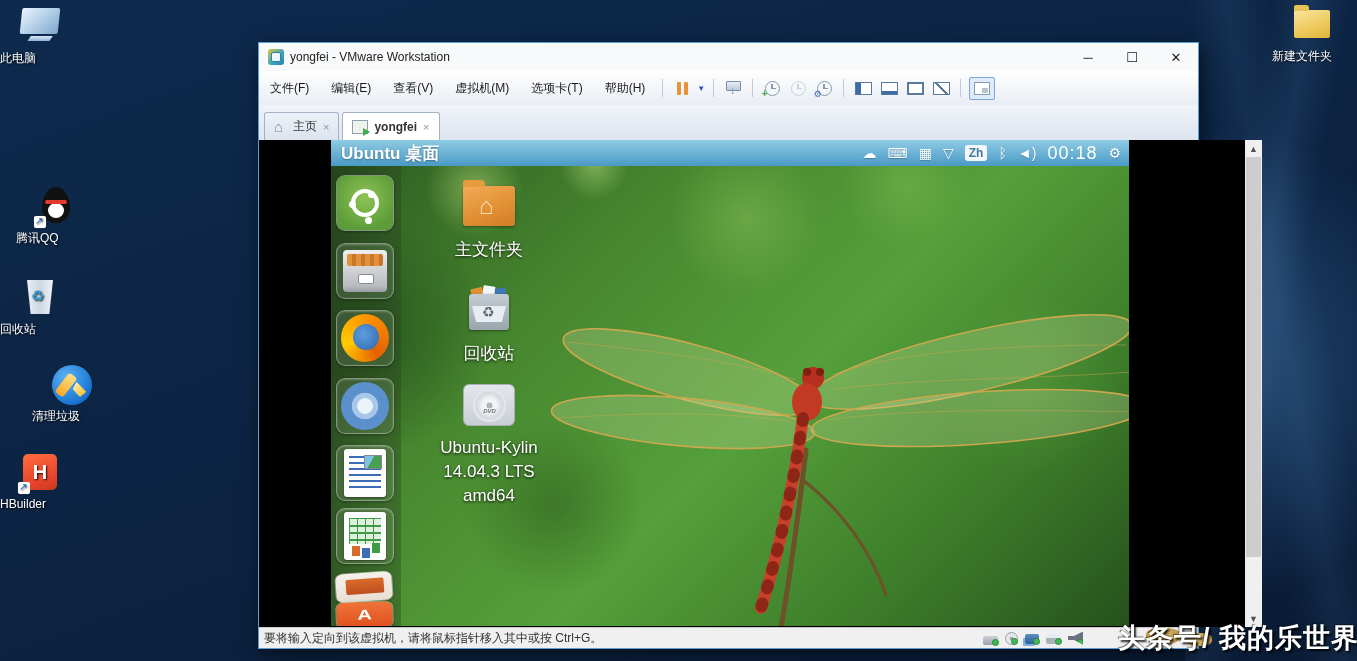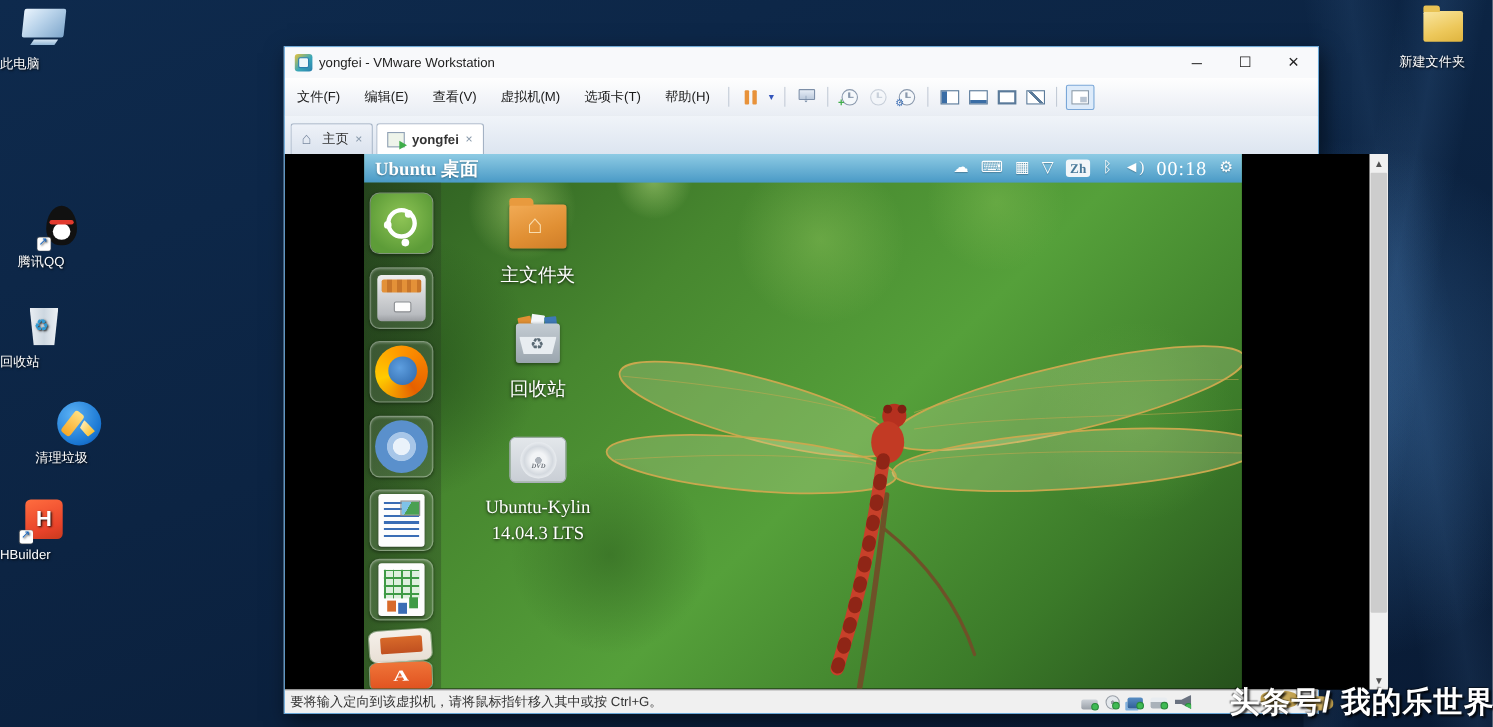--- a/index.html
+++ b/index.html
@@ -107,21 +107,21 @@
     border:1px solid #a4b2c4;border-bottom:none;border-radius:3px 3px 0 0;
     background:linear-gradient(#eef2f8,#dbe3ee);font-size:12px;color:#333;}
   .tab.active{background:#fff;font-weight:bold;margin-top:48px;}
   .tab .x{color:#8899aa;font-size:11px;font-weight:normal;}
   .home-g{position:relative;width:13px;height:11px;}
   .home-g::before{content:"\2302";position:absolute;left:0;top:-3px;font-size:15px;color:#7a8aa0;}
   .vm-g{position:relative;width:14px;height:12px;border:1px solid #8fa0b5;background:#eef4ea;}
   .vm-g::after{content:"";position:absolute;right:-3px;bottom:-3px;width:0;height:0;
     border-left:7px solid #3fae4a;border-top:4px solid transparent;border-bottom:4px solid transparent;}
   
-  #console{position:absolute;left:0;top:97px;width:1003px;height:487px;background:#000;overflow:hidden;font-family:Liberation Serif, serif;}
+  #console{position:absolute;left:0;top:97px;width:1003px;height:487px;background:#000;overflow:hidden;}
   
   #vscroll{position:absolute;right:0;top:0;width:17px;height:487px;background:#f0f0f0;}
   .sarrow{position:absolute;left:0;width:17px;height:17px;display:flex;align-items:center;justify-content:center;
     font-size:9px;color:#505050;}
   #vscroll .thumb{position:absolute;left:1px;top:17px;width:15px;height:400px;background:#cdcdcd;border-radius:1px;}
   
   #ubuntu{position:absolute;left:72px;top:0;width:798px;height:486px;overflow:hidden;
     background:
       radial-gradient(circle 70px at 18% 10%, rgba(200,235,130,.45), transparent 70%),
       radial-gradient(circle 50px at 33% 5%, rgba(215,245,150,.4), transparent 70%),
@@ -440,30 +440,31 @@
         <div class="vg">
           <div class="trashbits">
               <i></i>
               <i></i>
               <i></i>
             </div>
           <div class="g-trash"></div>
         </div>
         <span class="vlbl">回收站</span>
       </div>
-      <div class="vicon" style="top:253px;">
+      <div class="vicon" style="top:240px;">
         <div class="vg">
           <div class="g-dvd">
             <div class="disc">
                 <span class="dlbl">DVD</span>
               </div>
           </div>
         </div>
         <span class="vlbl">Ubuntu-Kylin</span>
         <span class="vlbl" style="margin-top:0;">14.04.3 LTS</span>
+        <span class="vlbl" style="margin-top:0;">amd64</span>
       </div>
     </div>
 
     <div id="vscroll">
       <span class="sarrow" style="top:0;">▲</span>
       <div class="thumb"></div>
       <span class="sarrow" style="bottom:0;">▼</span>
     </div>
   </div>
 

